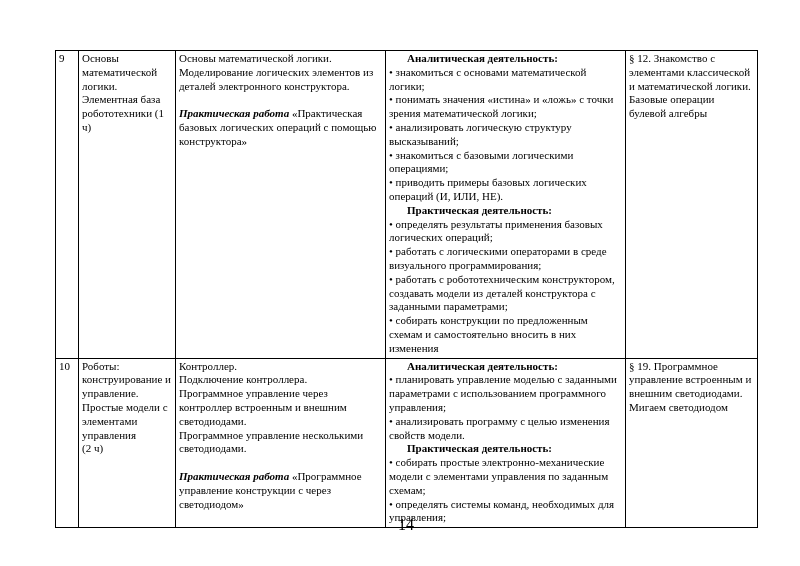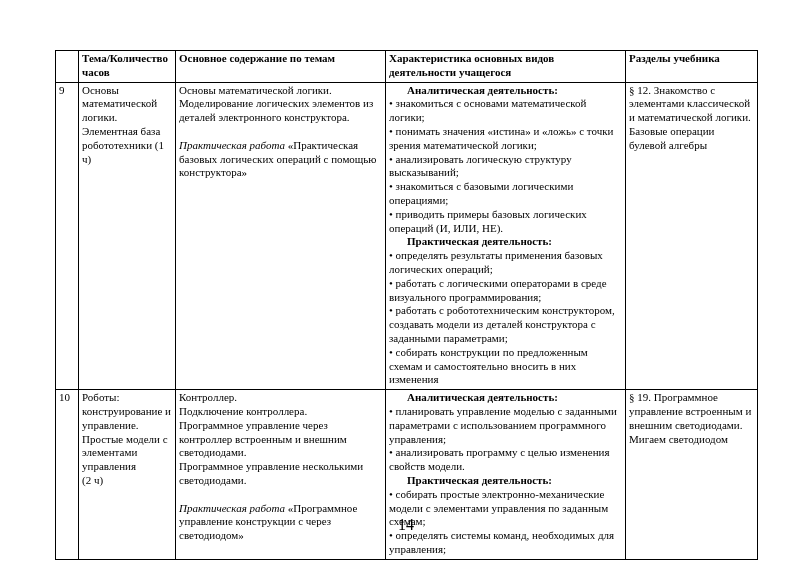--- a/index.html
+++ b/index.html
@@ -12,21 +12,21 @@
     position:absolute; left:55px; top:50px; width:702px;
     border-collapse:collapse; table-layout:fixed;
   }
   table.doc th, table.doc td {
     border:1px solid #000; vertical-align:top; text-align:left;
     padding:1px 3px 2px 3px; font-size:11px; line-height:13.8px;
   }
   table.doc th { font-weight:bold; }
   .line { min-height:13.8px; }
   .b { font-weight:bold;margin-left:18px; }
-  .pw-label { font-weight:normal; font-style:italic; }
+  .pw-label { font-weight:bold; font-style:italic; }
   .spacer { height:13.8px; }
   .h-head { height:26px; }
   .h-row9 td { height:264px; }
   .h-row10 td { height:164px; }
   .pagenum {
     position:absolute; top:516px; left:55px; width:702px;
     text-align:center; font-size:16px;
   }
 </style>
 </head>
@@ -37,27 +37,20 @@
   <table class="doc">
     <colgroup>
       <col style="width:23px">
         <col style="width:97px">
         <col style="width:210px">
         <col style="width:240px">
         <col style="width:132px">
     </colgroup>
 
     <tbody>
-        <tr class="h-head">
-      <th></th>
-      <th>Тема/Количество часов</th>
-      <th>Основное содержание по темам</th>
-      <th>Характеристика основных видов деятельности учащегося</th>
-      <th>Разделы учебника</th>
-    </tr>
 
     <tr class="h-row9">
       <td>
         <div class="line">9</div>
       </td>
       <td>
         <div class="line">Основы математической логики.</div>
         <div class="line">Элементная база робототехники (1 ч)</div>
       </td>
       <td>

